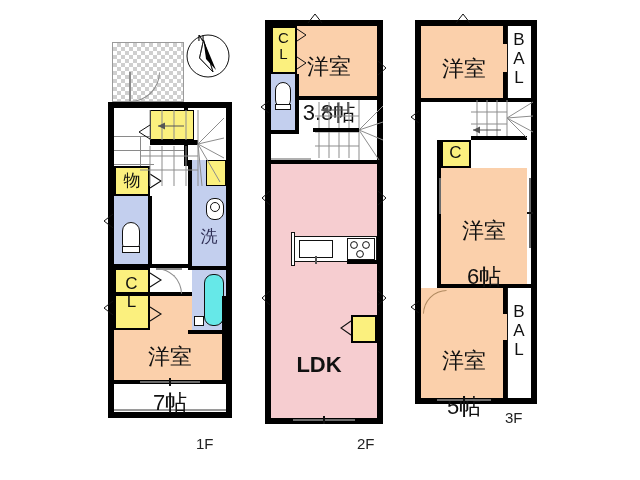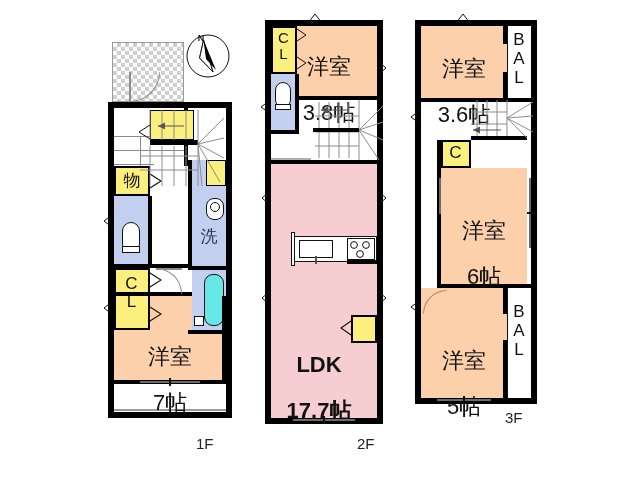--- a/index.html
+++ b/index.html
@@ -216,21 +216,20 @@
     <div class="abs" style="left:20px;top:104px;width:16px;height:6px;background:#ffffff;border:1px solid #111;"></div>
     <svg class="abs" style="left:3px;top:100px;" width="12" height="14">
         <polyline points="11,1 3,7 11,13" fill="none" stroke="#111" stroke-width="1"></polyline>
       </svg>
 
     <div class="abs room-p" style="left:16px;top:164px;width:106px;height:254px;"></div>
     <div class="abs wall" style="left:16px;top:160px;width:106px;height:4px;"></div>
     <div class="abs thinwall" style="left:16px;top:158px;width:40px;height:2px;background:#b0b0b0;"></div>
     <div class="lbl lbl-ldk" style="left:16px;top:330px;width:96px;">
       <span>LDK</span><br>
-      <span>17.7帖</span>
     </div>
 
     <div class="abs" style="left:38px;top:236px;width:84px;height:26px;background:#ffffff;border:1px solid #111;"></div>
     <div class="abs" style="left:44px;top:240px;width:34px;height:18px;background:#ffffff;border:1px solid #111;"></div>
     <div class="abs" style="left:60px;top:256px;width:2px;height:8px;background:#555;"></div>
     <div class="abs" style="left:92px;top:238px;width:28px;height:22px;background:#ffffff;border:1px solid #111;"></div>
     <svg class="abs" style="left:93px;top:239px;" width="26" height="20">
       <circle cx="6" cy="6" r="3.4" fill="none" stroke="#111" stroke-width="1"></circle>
       <circle cx="18" cy="6" r="3.4" fill="none" stroke="#111" stroke-width="1"></circle>
       <circle cx="12" cy="15" r="3.4" fill="none" stroke="#111" stroke-width="1"></circle>
@@ -294,21 +293,20 @@
     <div class="abs wall" style="left:10px;top:20px;width:6px;height:384px;"></div>
     <div class="abs wall" style="left:126px;top:20px;width:6px;height:384px;"></div>
     <div class="abs wall" style="left:10px;top:398px;width:122px;height:6px;"></div>
 
     <div class="abs room-o" style="left:16px;top:26px;width:86px;height:74px;"></div>
     <div class="abs wall" style="left:12px;top:98px;width:90px;height:4px;"></div>
     <div class="abs wall" style="left:98px;top:26px;width:4px;height:18px;"></div>
     <div class="abs wall" style="left:98px;top:72px;width:4px;height:28px;"></div>
     <div class="lbl lbl-room" style="left:16px;top:34px;width:86px;">
       <span>洋室</span><br>
-      <span class="sz">3.6帖</span>
     </div>
     <svg class="abs" style="left:50px;top:12px;" width="16" height="12">
         <polyline points="1,11 8,2 15,11" fill="none" stroke="#111" stroke-width="1"></polyline>
       </svg>
 
     <div class="abs room-w" style="left:102px;top:26px;width:24px;height:74px;border-left:1px solid #111;"></div>
     <div class="lbl lbl-bal" style="left:102px;top:30px;width:24px;">B
 A
 L</div>
     <div class="abs wall" style="left:102px;top:98px;width:30px;height:4px;"></div>

